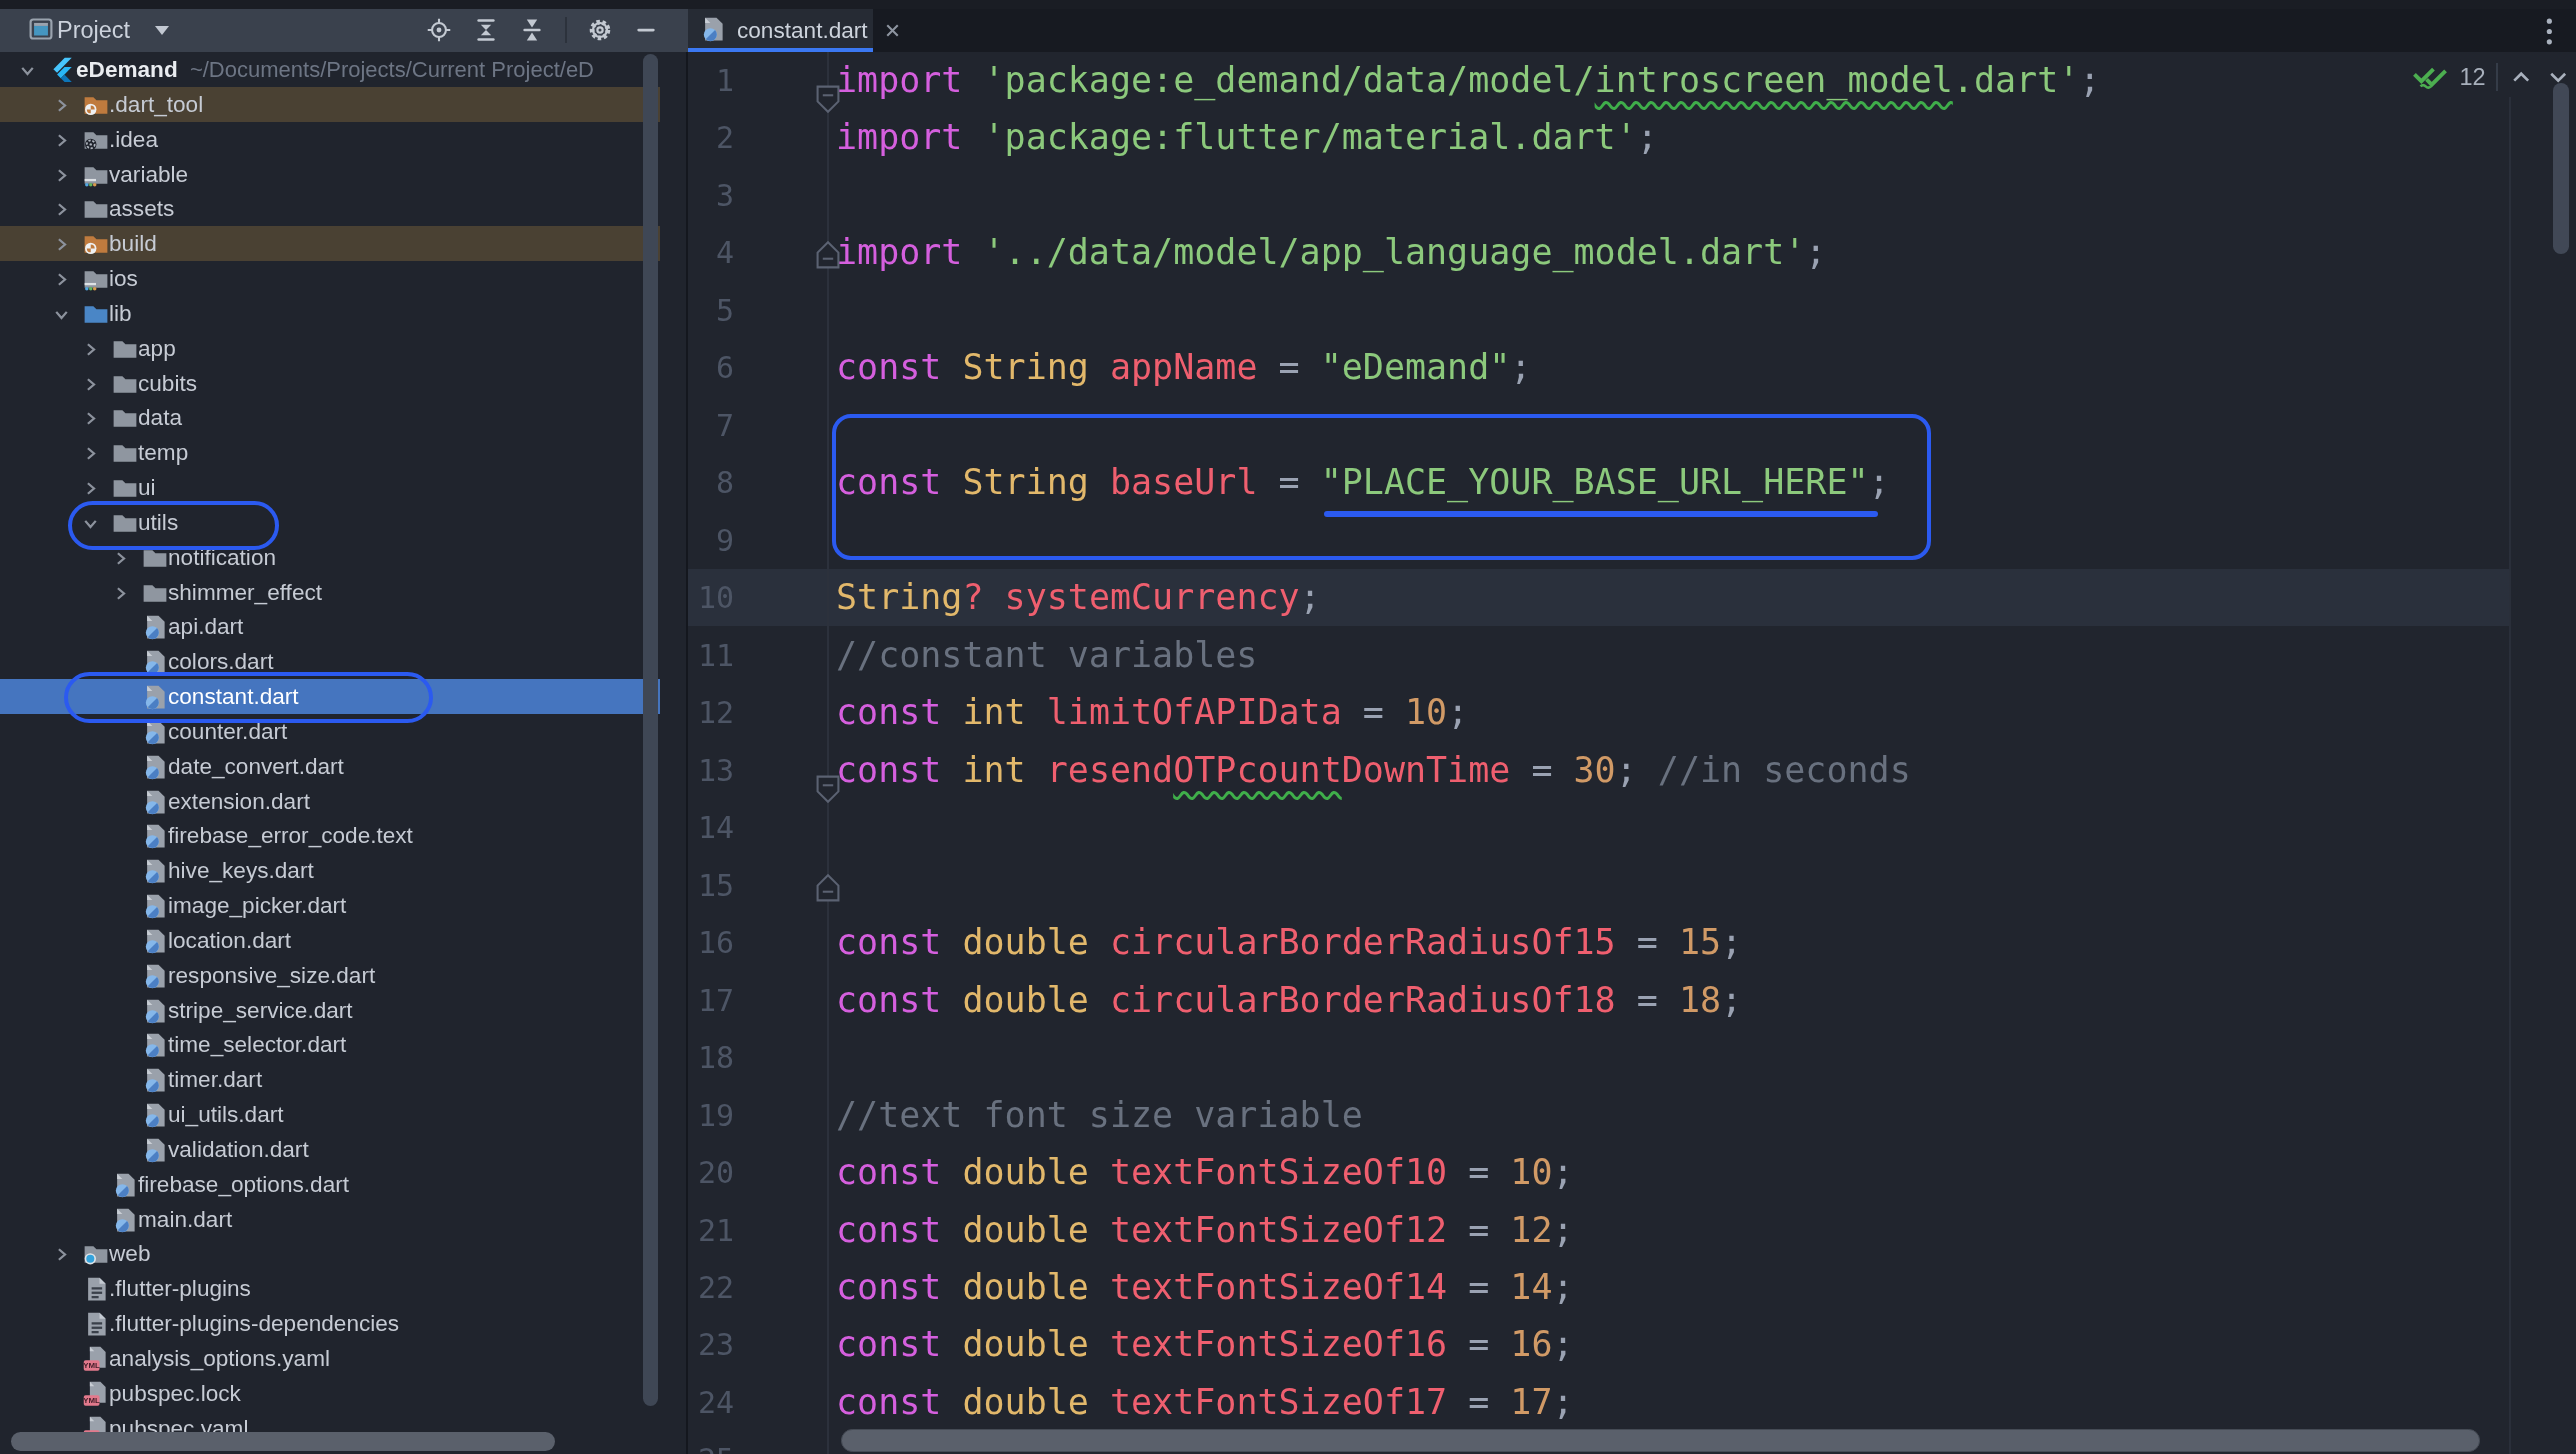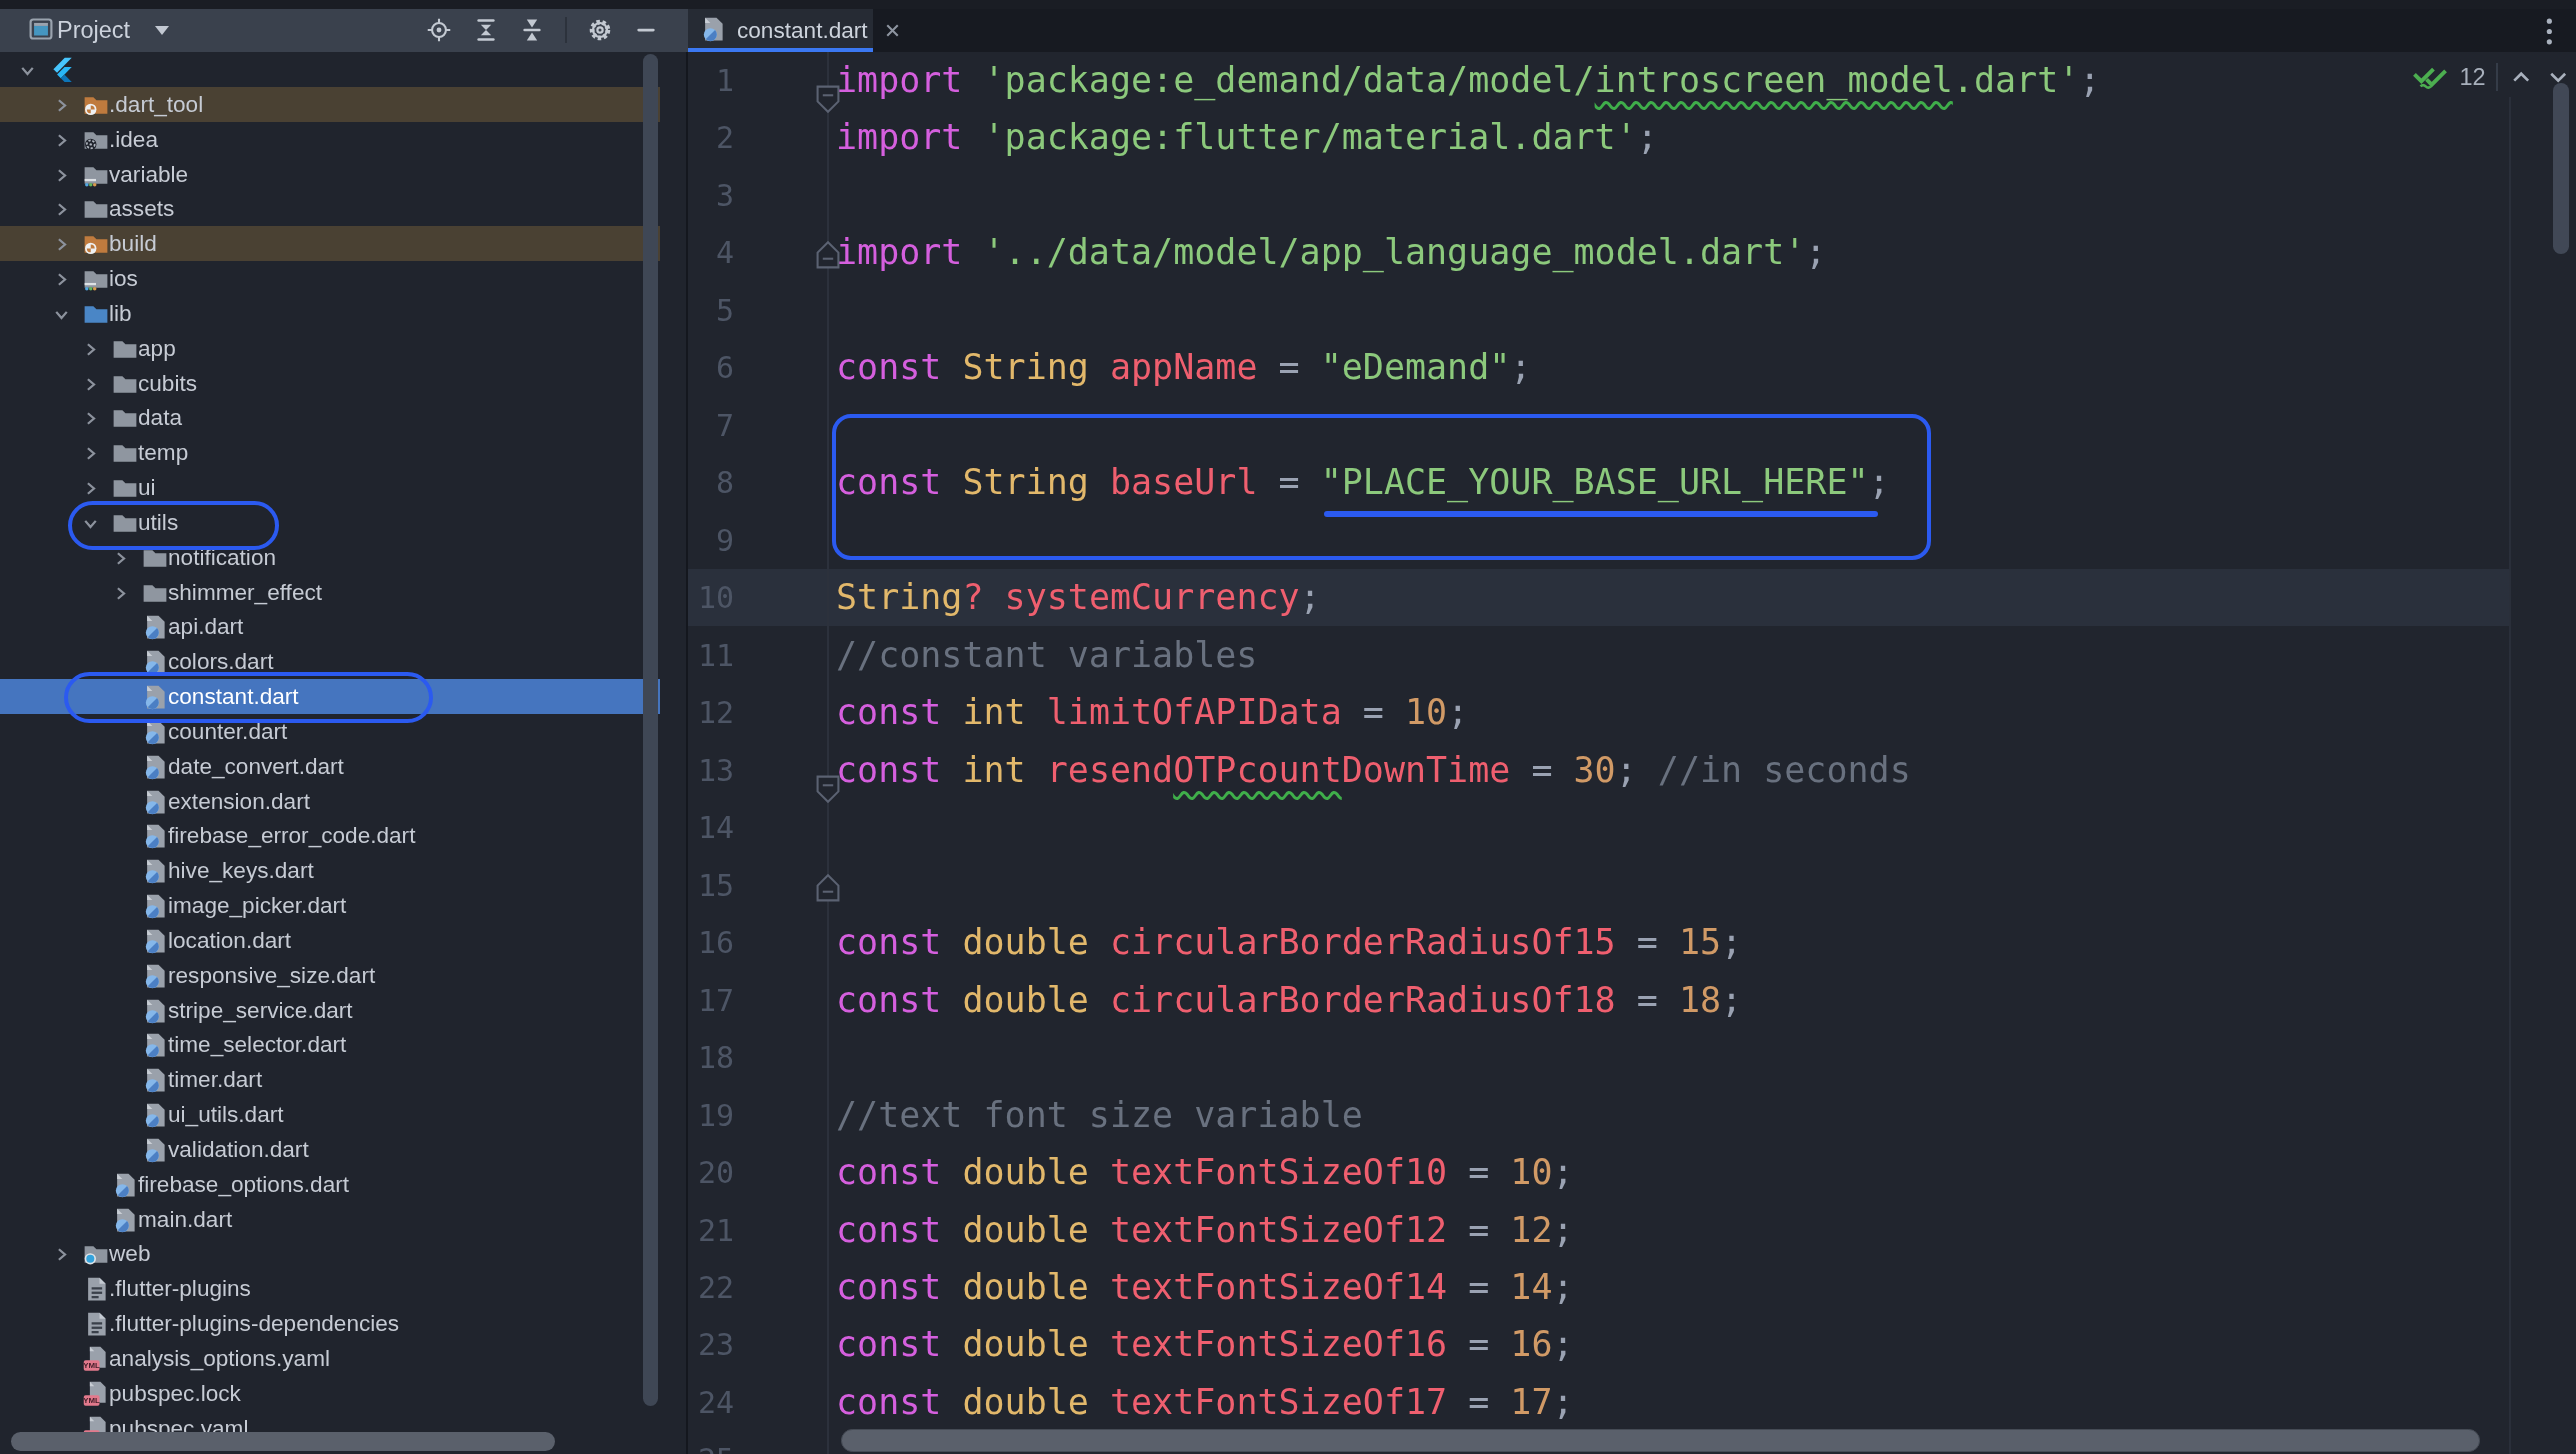--- a/index.html
+++ b/index.html
@@ -141,20 +141,21 @@
   <div id="tree-rows">
       <div class="trow" style="top: 0px;">
         <span class="tchev" style="left:17.4px"><svg width="21" height="21" viewBox="0 0 24 24" fill="none" stroke="#8c929d" stroke-width="2.6">
             <path d="M6 9l6 7 6-7"></path>
           </svg></span>
         <span class="ticon" style="left:49px"><svg width="28" height="28" viewBox="0 0 32 32">
             <path d="M18 2L5 15l4.2 4.2L26 2z" fill="#47c5fd"></path>
             <path d="M26 12.5h-8.2l-8.6 8.6 4.3 4.3z" fill="#29b6f6"></path>
             <path d="M13.5 25.4l4.3 4.3H26l-8.2-8.2z" fill="#0d75b8"></path>
           </svg></span>
+        <span class="tlabel" style="left:76px"><span class="troot-name">eDemand</span><span class="troot-path">~/Documents/Projects/Current Project/eD</span></span>
       </div>
       <div class="trow excluded" style="top: 35px; background: rgb(74, 65, 51);">
         <span class="tchev" style="left:51px"><svg width="21" height="21" viewBox="0 0 24 24" fill="none" stroke="#8c929d" stroke-width="2.6">
             <path d="M9 6l7 6-7 6"></path>
           </svg></span>
         <span class="ticon" style="left:82px"><svg width="28" height="28" viewBox="0 0 32 32">
             <path d="M3 7h10l3.5 3.5H29V26H3z" fill="#c07b3e"></path>
             <circle cx="10" cy="21" r="6.5" fill="#eef0f2"></circle>
             <path d="M10 16.5a4.5 4.5 0 014.5 4.5h-4.5z" fill="#c07b3e"></path>
             <path d="M10 25.5a4.5 4.5 0 01-4.5-4.5h4.5z" fill="#c07b3e"></path>
@@ -355,21 +356,21 @@
           </svg></span>
         <span class="tlabel" style="left:168px">extension.dart</span>
       </div>
       <div class="trow" style="top: 766px;">
         <span class="ticon" style="left:141px"><svg width="28" height="28" viewBox="0 0 32 32">
             <path d="M7 3h13l7 7v19H7z" fill="#9aa1ab"></path>
             <path d="M7 3l6 6H7z" fill="#c9ced5"></path>
             <circle cx="13" cy="22.5" r="7.5" fill="#85b7ea"></circle>
             <path d="M18.3 17.2L7.7 27.8a7.5 7.5 0 0010.6-10.6z" fill="#4b7fc4"></path>
           </svg></span>
-        <span class="tlabel" style="left:168px">firebase_error_code.dart</span>
+        <span class="tlabel" style="left:168px">firebase_error_code.text</span>
       </div>
       <div class="trow" style="top: 801px;">
         <span class="ticon" style="left:141px"><svg width="28" height="28" viewBox="0 0 32 32">
             <path d="M7 3h13l7 7v19H7z" fill="#9aa1ab"></path>
             <path d="M7 3l6 6H7z" fill="#c9ced5"></path>
             <circle cx="13" cy="22.5" r="7.5" fill="#85b7ea"></circle>
             <path d="M18.3 17.2L7.7 27.8a7.5 7.5 0 0010.6-10.6z" fill="#4b7fc4"></path>
           </svg></span>
         <span class="tlabel" style="left:168px">hive_keys.dart</span>
       </div>

